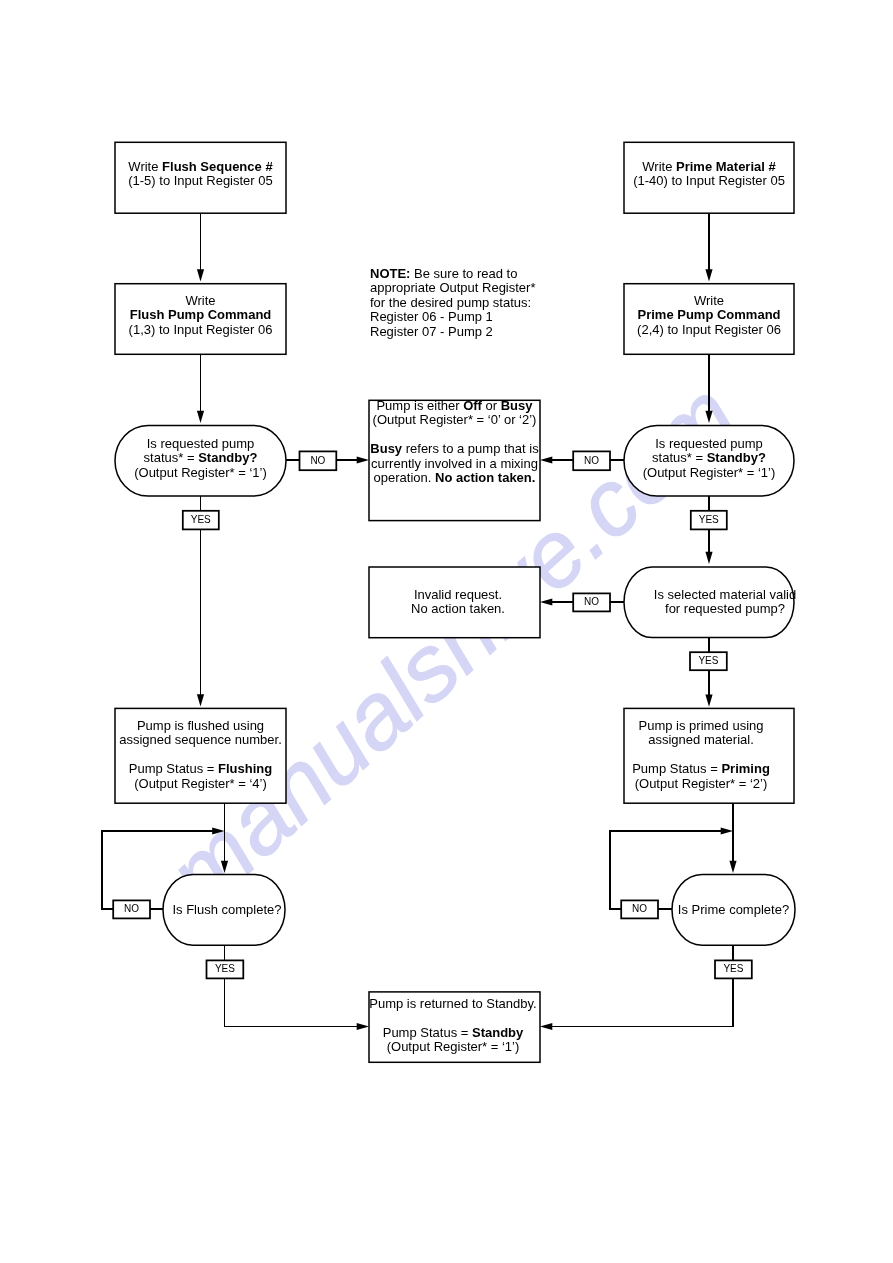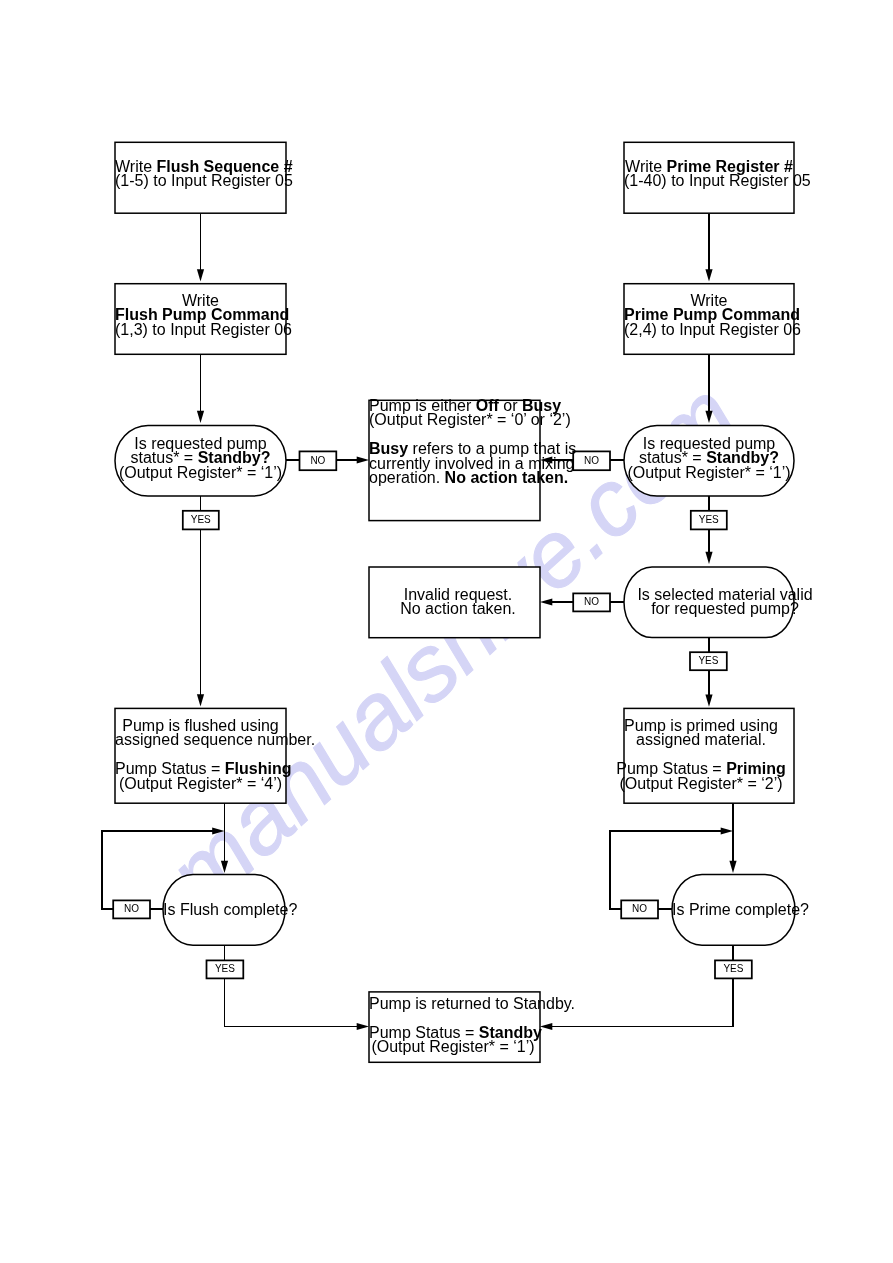--- a/index.html
+++ b/index.html
@@ -13,21 +13,21 @@
   #wm-layer { z-index:0; }
   #edge-layer { z-index:1; }
   #node-layer { z-index:2; }
   #tag-layer { z-index:3; will-change:transform; }
   #text-layer { z-index:4; will-change:transform; }
 
   .tag { position:absolute; box-sizing:border-box;
          display:flex; align-items:center; justify-content:center;
          font-size:10px; line-height:1; -webkit-font-smoothing:antialiased; }
 
-  .txt { position:absolute; text-align:center; font-size:16px; line-height:14.4px;
+  .txt { position:absolute; text-align:center; font-size:13px; line-height:14.4px;
          white-space:pre; -webkit-font-smoothing:antialiased; }
   .txt.left { text-align:left; }
   .txt b { font-weight:bold; }
   .txt .line { display:block; }
   .blank { display:block; height:14.4px; }
 </style>
 </head>
 <body>
 
 <div id="page">
@@ -135,25 +135,26 @@
     <div class="tag" style="left:621.2px;top:900.4px;width:36.8px;height:18px">NO</div>
   </div>
 
   <div class="layer" id="text-layer">
     <div class="txt" style="left:115px;top:160px;width:171px"><span class="line">Write <b>Flush Sequence #</b></span><span class="line">(1-5) to Input Register 05</span></div>
     <div class="txt" style="left:115px;top:294px;width:171px"><span class="line">Write</span><span class="line"><b>Flush Pump Command</b></span><span class="line">(1,3) to Input Register 06</span></div>
     <div class="txt" style="left:115px;top:437px;width:171px"><span class="line">Is requested pump</span><span class="line">status* = <b>Standby?</b></span><span class="line">(Output Register* = ‘1’)</span></div>
     <div class="txt" style="left:115px;top:719px;width:171px"><span class="line">Pump is flushed using</span><span class="line">assigned sequence number.</span><span class="blank"></span><span class="line">Pump Status = <b>Flushing</b></span><span class="line">(Output Register* = ‘4’)</span></div>
     <div class="txt" style="left:163px;top:903px;width:128px"><span class="line">Is Flush complete?</span></div>
 
-    <div class="txt" style="left:624px;top:160px;width:170px"><span class="line">Write <b>Prime Register #</b></span><span class="line">(1-40) to Input Register 05</span></div>
+    <div class="txt" style="left:624px;top:160px;width:170px"><span class="line">Write <b>Prime Material #</b></span><span class="line">(1-40) to Input Register 05</span></div>
     <div class="txt" style="left:624px;top:294px;width:170px"><span class="line">Write</span><span class="line"><b>Prime Pump Command</b></span><span class="line">(2,4) to Input Register 06</span></div>
     <div class="txt" style="left:624px;top:437px;width:170px"><span class="line">Is requested pump</span><span class="line">status* = <b>Standby?</b></span><span class="line">(Output Register* = ‘1’)</span></div>
     <div class="txt" style="left:624px;top:588px;width:202px"><span class="line">Is selected material valid</span><span class="line">for requested pump?</span></div>
     <div class="txt" style="left:616px;top:719px;width:170px"><span class="line">Pump is primed using</span><span class="line">assigned material.</span><span class="blank"></span><span class="line">Pump Status = <b>Priming</b></span><span class="line">(Output Register* = ‘2’)</span></div>
     <div class="txt" style="left:672px;top:903px;width:123px"><span class="line">Is Prime complete?</span></div>
 
     <div class="txt" style="left:369px;top:399px;width:171px"><span class="line">Pump is either <b>Off</b> or <b>Busy</b></span><span class="line">(Output Register* = ‘0’ or ‘2’)</span><span class="blank"></span><span class="line"><b>Busy</b> refers to a pump that is</span><span class="line">currently involved in a mixing</span><span class="line">operation. <b>No action taken.</b></span></div>
     <div class="txt" style="left:383px;top:588px;width:150px"><span class="line">Invalid request.</span><span class="line">No action taken.</span></div>
     <div class="txt" style="left:369px;top:997px;width:168px"><span class="line">Pump is returned to Standby.</span><span class="blank"></span><span class="line">Pump Status = <b>Standby</b></span><span class="line">(Output Register* = ‘1’)</span></div>
 
+    <div class="txt left" style="left:370px;top:267px;width:220px"><span class="line"><b>NOTE:</b> Be sure to read to</span><span class="line">appropriate Output Register*</span><span class="line">for the desired pump status:</span><span class="line">Register 06 - Pump 1</span><span class="line">Register 07 - Pump 2</span></div>
   </div>
 </div>
 
 </body></html>

